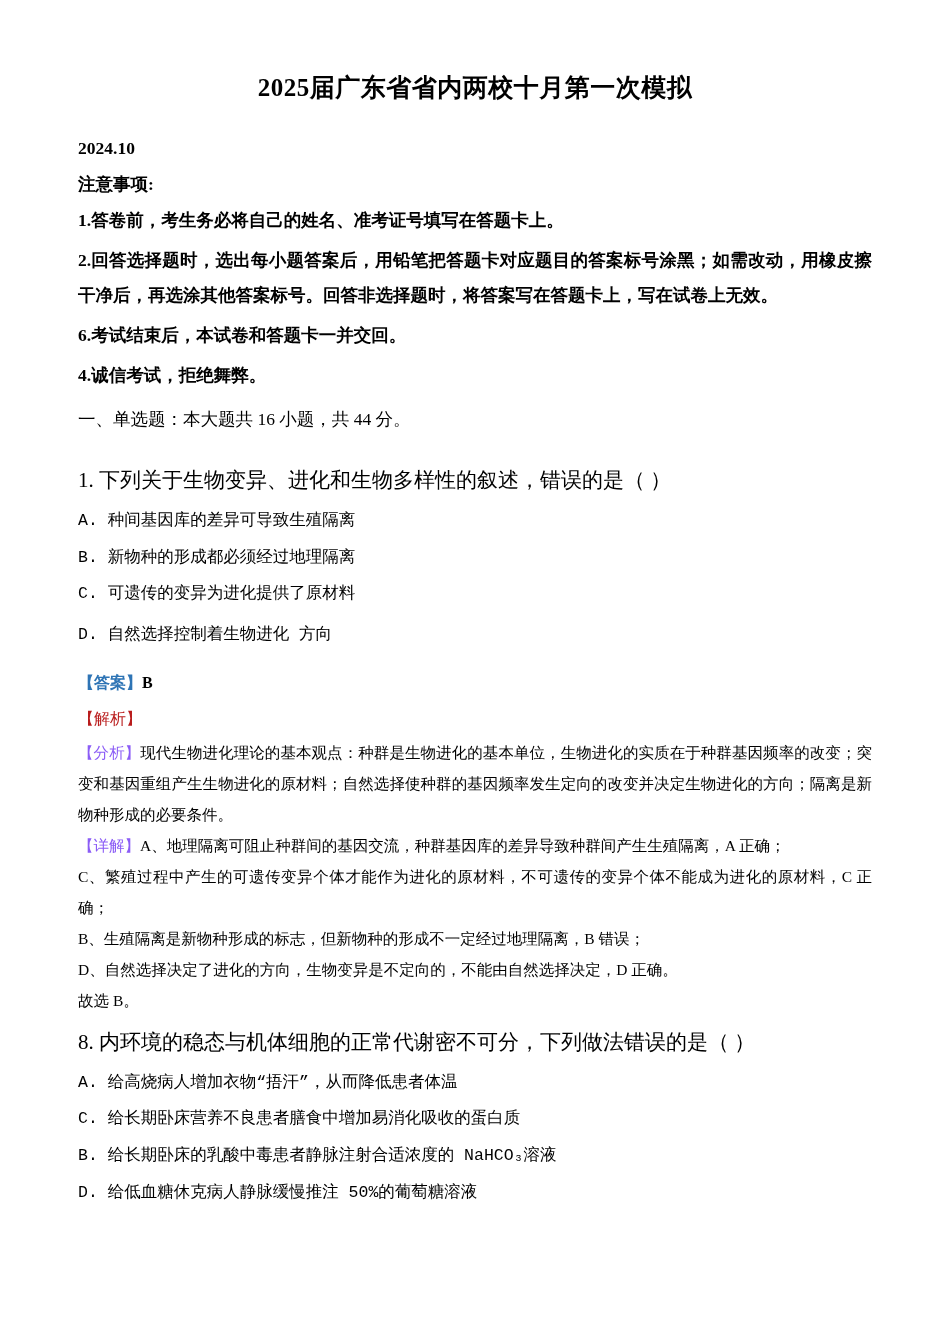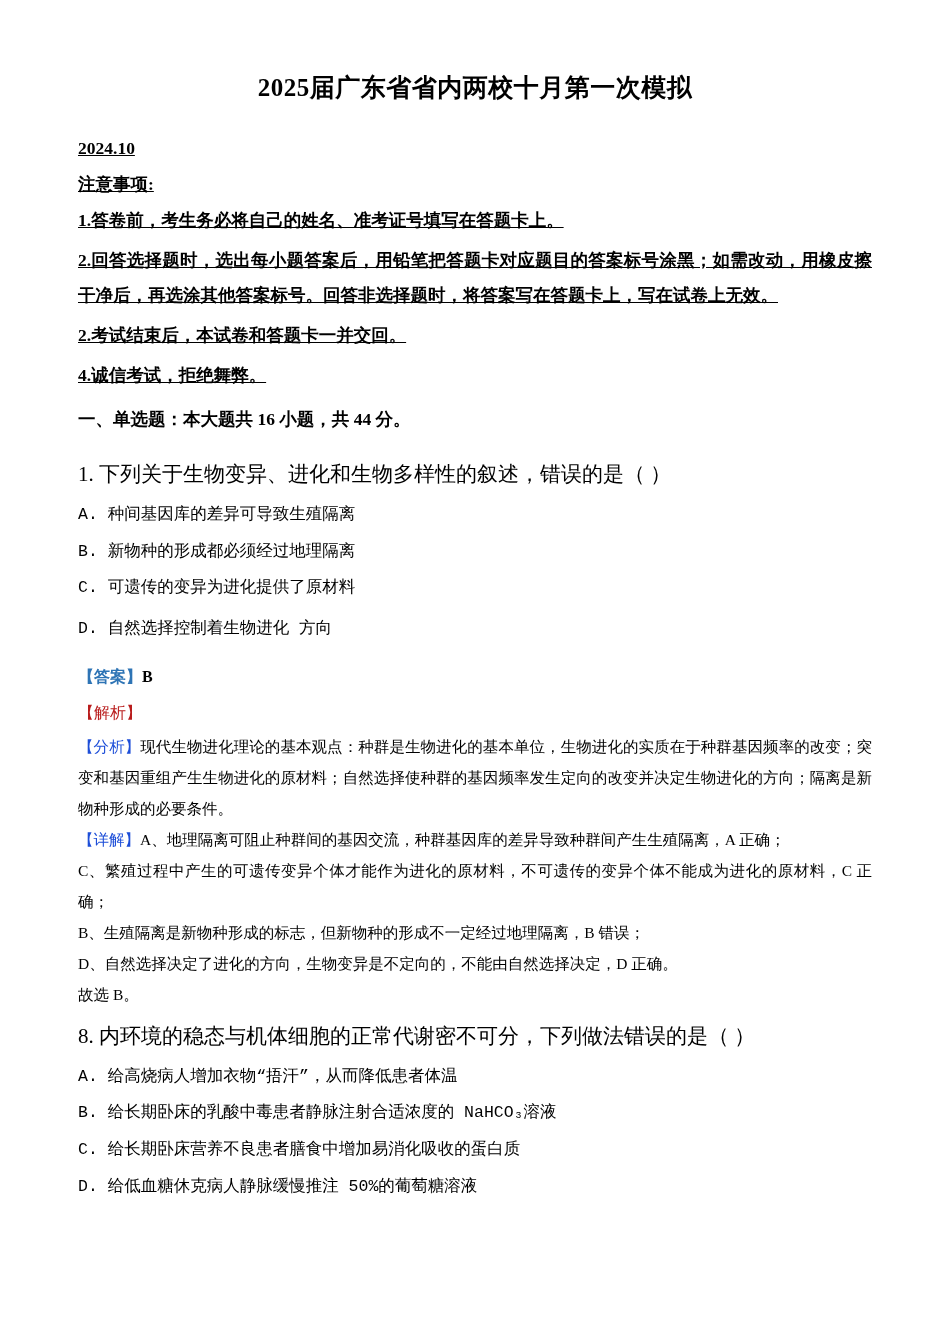--- a/index.html
+++ b/index.html
@@ -27,30 +27,29 @@
     letter-spacing: 0.5px;
     margin: 12px 0 26px 0;
     line-height: 1.4;
   }
   .bold-line {
     font-weight: bold;
     font-size: 17.5px;
     line-height: 1.95;
     margin: 0 0 6px 0;
     text-align: justify;
-    text-decoration: underline;
   }
   .bold-line.tight {
     margin-bottom: 2px;
   }
   .section-head {
-    font-weight: bold;
+    font-weight: normal;
     font-size: 17.5px;
     line-height: 1.95;
-    margin: 10px 0 16px 0;
+    margin: 10px 0 22px 0;
   }
   .q-stem {
     font-size: 21px;
     line-height: 2.1;
     margin: 4px 0 0 0;
     text-align: justify;
   }
   .q-opt {
     font-size: 16.5px;
     line-height: 2.1;
@@ -80,37 +79,37 @@
     line-height: 2.0;
     margin: 4px 0 2px 0;
   }
   .exp-para {
     font-size: 15.5px;
     line-height: 2.0;
     text-align: justify;
     margin: 0;
   }
   .exp-para .lead {
-    color: #1d4ed8;
+    color: #8b5cf6;
   }
 </style>
 </head>
 <body>
 
 <div class="page">
 
   <h1 class="doc-title">2025届广东省省内两校十月第一次模拟</h1>
 
   <p class="bold-line tight">2024.10</p>
 
   <p class="bold-line tight">注意事项:</p>
 
   <p class="bold-line">1.答卷前，考生务必将自己的姓名、准考证号填写在答题卡上。</p>
   <p class="bold-line">2.回答选择题时，选出每小题答案后，用铅笔把答题卡对应题目的答案标号涂黑；如需改动，用橡皮擦干净后，再选涂其他答案标号。回答非选择题时，将答案写在答题卡上，写在试卷上无效。</p>
-  <p class="bold-line">2.考试结束后，本试卷和答题卡一并交回。</p>
+  <p class="bold-line">6.考试结束后，本试卷和答题卡一并交回。</p>
   <p class="bold-line">4.诚信考试，拒绝舞弊。</p>
 
   <p class="section-head">一、单选题：本大题共 16 小题，共 44 分。</p>
 
   <div>
     <p class="q-stem">1. 下列关于生物变异、进化和生物多样性的叙述，错误的是（      ）</p>
     <p class="q-opt">A. 种间基因库的差异可导致生殖隔离</p>
     <p class="q-opt">B. 新物种的形成都必须经过地理隔离</p>
     <p class="q-opt">C. 可遗传的变异为进化提供了原材料</p>
     <p class="q-opt spaced">D. 自然选择控制着生物进化    方向</p>
@@ -130,18 +129,18 @@
     </p>
     <p class="exp-para">C、繁殖过程中产生的可遗传变异个体才能作为进化的原材料，不可遗传的变异个体不能成为进化的原材料，C 正确；</p>
     <p class="exp-para">B、生殖隔离是新物种形成的标志，但新物种的形成不一定经过地理隔离，B 错误；</p>
     <p class="exp-para">D、自然选择决定了进化的方向，生物变异是不定向的，不能由自然选择决定，D 正确。</p>
     <p class="exp-para">故选 B。</p>
   </div>
 
   <div>
     <p class="q-stem">8. 内环境的稳态与机体细胞的正常代谢密不可分，下列做法错误的是（      ）</p>
     <p class="q-opt">A. 给高烧病人增加衣物“捂汗”，从而降低患者体温</p>
+    <p class="q-opt">C. 给长期卧床营养不良患者膳食中增加易消化吸收的蛋白质</p>
     <p class="q-opt">B. 给长期卧床的乳酸中毒患者静脉注射合适浓度的 NaHCO₃溶液</p>
-    <p class="q-opt">C. 给长期卧床营养不良患者膳食中增加易消化吸收的蛋白质</p>
     <p class="q-opt">D. 给低血糖休克病人静脉缓慢推注 50%的葡萄糖溶液</p>
   </div>
 
 </div>
 
 </body></html>

